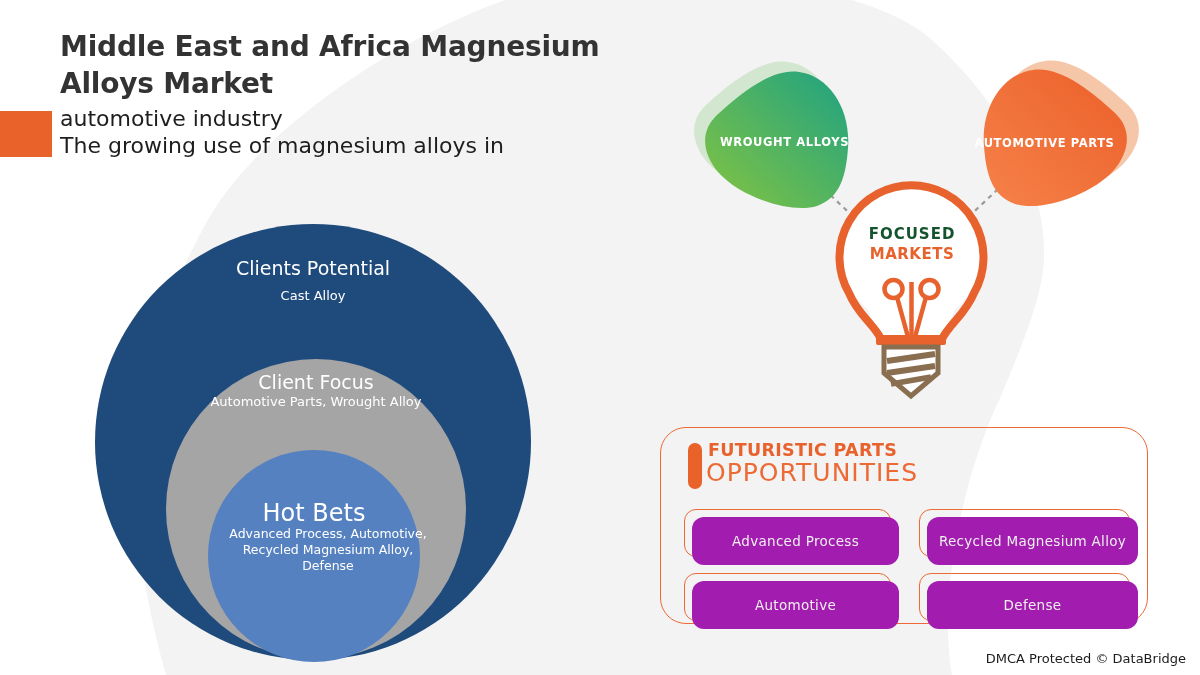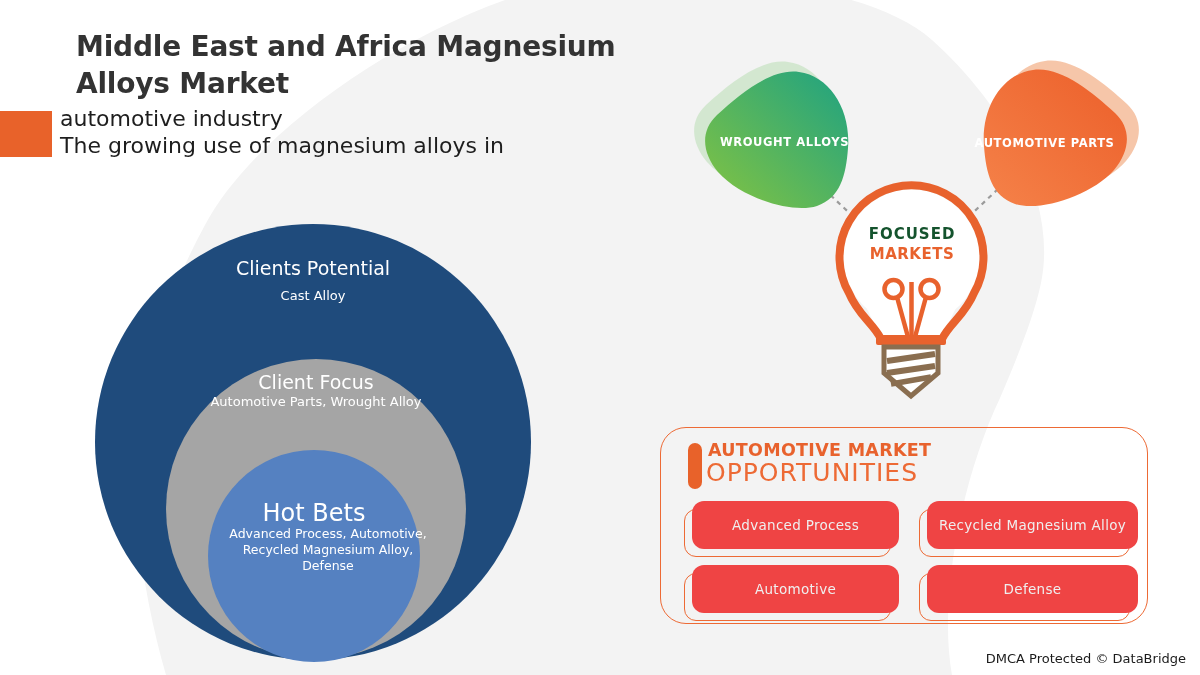--- a/index.html
+++ b/index.html
@@ -3,21 +3,21 @@
 <meta charset="utf-8">
 <style>
   html,body{margin:0;padding:0;background:#fff;}
   .stage{position:relative;width:1200px;height:675px;background:#ffffff;overflow:hidden;
          font-family:"DejaVu Sans","Liberation Sans",sans-serif;}
   .abs{position:absolute;}
   svg{display:block;}
 
   
   .accent-square{position:absolute;left:0;top:111px;width:52px;height:46px;background:#E8622A;}
-  .title{position:absolute;left:76px;top:28px;font-size:28px;line-height:37px;font-weight:800;color:#333333;letter-spacing:-0.2px;}
+  .title{position:absolute;left:60px;top:28px;font-size:28px;line-height:37px;font-weight:800;color:#333333;letter-spacing:-0.2px;}
   .subtitle{position:absolute;left:60px;top:105px;font-size:22px;line-height:27px;font-weight:400;color:#1e1e1e;}
 
   
   .circle{position:absolute;border-radius:50%;}
   .c-outer{left:95px;top:224px;width:436px;height:436px;background:#1F4B7C;}
   .c-mid{left:166px;top:359px;width:300px;height:300px;background:#A5A5A5;}
   .c-inner{left:208px;top:450px;width:212px;height:212px;background:#5581C1;}
   .venn-txt{position:absolute;color:#ffffff;text-align:center;}
   .v-outer-label{left:95px;top:257px;width:436px;font-size:19px;}
   .v-outer-sub{left:95px;top:288px;width:436px;font-size:13px;}
@@ -35,21 +35,21 @@
 
   
   .panel{position:absolute;left:660px;top:427px;width:488px;height:197px;border:1.6px solid #ED6A35;
          border-radius:26px;box-sizing:border-box;}
   .panel-pill{position:absolute;left:27px;top:15px;width:14px;height:46px;border-radius:8px;background:#E8622A;}
   .panel-h1{position:absolute;left:47px;top:12px;font-size:17.5px;font-weight:bold;color:#E8622D;letter-spacing:0.3px;}
   .panel-h2{position:absolute;left:45px;top:30px;font-size:25px;font-weight:400;color:#ED6A35;letter-spacing:1px;}
   .opp-btn-wrap{position:absolute;}
   .opp-outline{position:absolute;left:-8px;top:8px;width:100%;height:100%;border:1.5px solid #ED6A35;
                border-radius:12px;box-sizing:border-box;}
-  .opp-face{position:absolute;left:0;top:0;width:100%;height:100%;background:#ef4444;border-radius:12px;
+  .opp-face{position:absolute;left:0;top:16px;width:100%;height:100%;background:#a21caf;border-radius:12px;
             display:flex;align-items:center;justify-content:center;color:#EFEFEF;font-size:13.5px;letter-spacing:0.3px;}
   .bw1{left:31px;top:73px;width:207px;height:48px;}
   .bw2{left:266px;top:73px;width:211px;height:48px;}
   .bw3{left:31px;top:137px;width:207px;height:48px;}
   .bw4{left:266px;top:137px;width:211px;height:48px;}
 
   .footer-text{position:absolute;right:14px;top:651px;font-size:13px;color:#1b1b1b;margin-left:35px;}
 </style>
 </head>
 <body>
@@ -137,21 +137,21 @@
     </g>
   </svg>
 
   <div class="blob-label" style="left:712px;top:135px;width:145px;">WROUGHT ALLOYS</div>
   <div class="blob-label" style="left:972px;top:136px;width:145px;">AUTOMOTIVE PARTS</div>
   <div class="bulb-line1">FOCUSED</div>
   <div class="bulb-line2">MARKETS</div>
 
   <div class="panel">
     <div class="panel-pill"></div>
-    <div class="panel-h1">AUTOMOTIVE MARKET</div>
+    <div class="panel-h1">FUTURISTIC PARTS</div>
     <div class="panel-h2">OPPORTUNITIES</div>
 
     <div class="opp-btn-wrap bw1">
       <div class="opp-outline"></div>
       <div class="opp-face">Advanced Process</div>
     </div>
     <div class="opp-btn-wrap bw2">
       <div class="opp-outline"></div>
       <div class="opp-face">Recycled Magnesium Alloy</div>
     </div>

